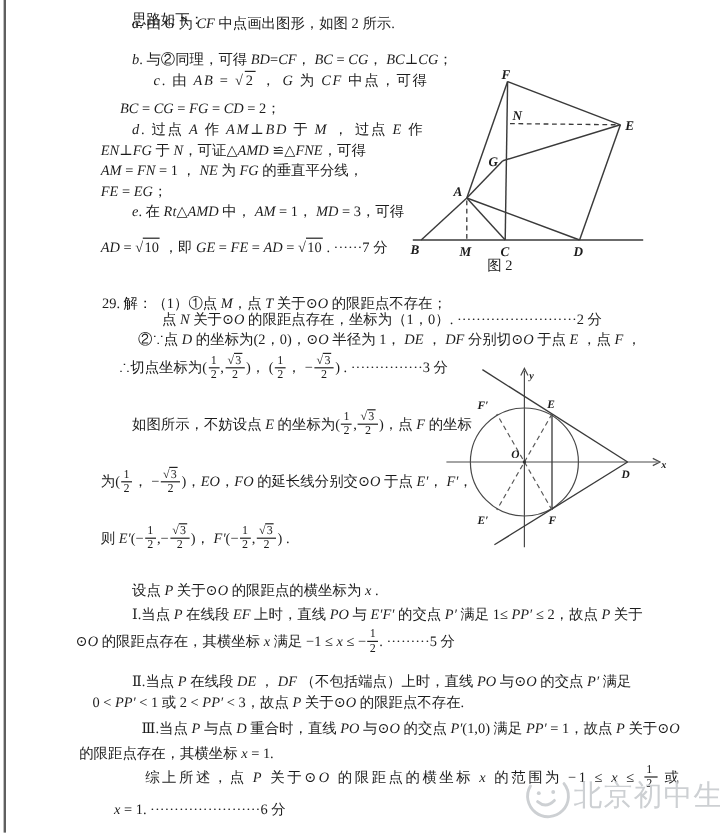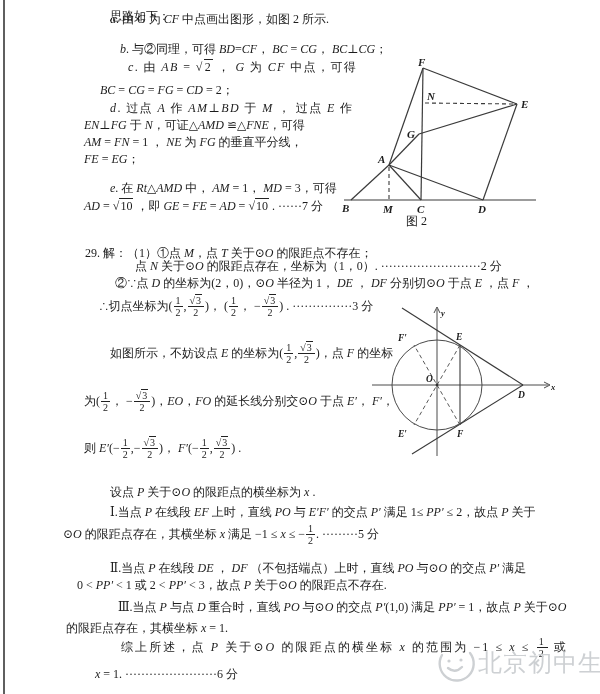--- a/index.html
+++ b/index.html
@@ -27,28 +27,28 @@
   .watermark .wm-text{font-family:"Liberation Sans","DejaVu Sans",sans-serif;
              font-size:24px;letter-spacing:1px;color:#cdd0d3;white-space:nowrap}
 </style>
 </head>
 <body>
 
 <div class="left-border"></div>
 
 <div class="ln rich" style="left:110px;top:8px">思路如下：</div>
 <div class="ln rich" style="left:110px;top:11px"><i>a</i>. 由 <i>G</i> 为 <i>CF</i> 中点画出图形，如图 2 所示.</div>
-<div class="ln rich" style="left:120px;top:41px"><i>b</i>. 与②同理，可得 <i>BD</i>=<i>CF</i>， <i>BC</i> = <i>CG</i>， <i>BC</i>⊥<i>CG</i>；</div>
+<div class="ln rich" style="left:110px;top:41px"><i>b</i>. 与②同理，可得 <i>BD</i>=<i>CF</i>， <i>BC</i> = <i>CG</i>， <i>BC</i>⊥<i>CG</i>；</div>
 <div class="ln rich sp1" style="left:128px;top:59px"><i>c</i>. 由 <i>AB</i> = <span class="rad">√<span class="ov">2</span></span> ， <i>G</i> 为 <i>CF</i> 中点，可得</div>
 <div class="ln rich" style="left:100px;top:82px"><i>BC</i> = <i>CG</i> = <i>FG</i> = <i>CD</i> = 2；</div>
 <div class="ln rich sp1" style="left:110px;top:100px"><i>d</i>. 过点 <i>A</i> 作 <i>AM</i>⊥<i>BD</i> 于 <i>M</i> ， 过点 <i>E</i> 作</div>
 <div class="ln rich" style="left:84px;top:117px"><i>EN</i>⊥<i>FG</i> 于 <i>N</i>，可证△<i>AMD</i> ≌△<i>FNE</i>，可得</div>
 <div class="ln rich" style="left:84px;top:134px"><i>AM</i> = <i>FN</i> = 1 ， <i>NE</i> 为 <i>FG</i> 的垂直平分线，</div>
 <div class="ln rich" style="left:84px;top:151px"><i>FE</i> = <i>EG</i>；</div>
-<div class="ln rich" style="left:110px;top:180px"><i>e</i>. 在 <i>Rt</i>△<i>AMD</i> 中， <i>AM</i> = 1， <i>MD</i> = 3，可得</div>
+<div class="ln rich" style="left:110px;top:168px"><i>e</i>. 在 <i>Rt</i>△<i>AMD</i> 中， <i>AM</i> = 1， <i>MD</i> = 3，可得</div>
 <div class="ln rich" style="left:84px;top:198px"><i>AD</i> = <span class="rad">√<span class="ov">10</span></span> ，即 <i>GE</i> = <i>FE</i> = <i>AD</i> = <span class="rad">√<span class="ov">10</span></span> . ······7 分</div>
 
 <svg class="fig" style="left:340px;top:55px" width="205" height="172" viewBox="0 0 205 172">
   <g stroke="#3a3a3a" stroke-width="1.2" fill="none">
     <line x1="4" y1="145" x2="196" y2="145"></line>
     <line x1="83" y1="13" x2="81" y2="145"></line>
     <line x1="83" y1="13" x2="177" y2="49"></line>
     <line x1="177" y1="49" x2="143" y2="145"></line>
     <line x1="79" y1="79" x2="177" y2="49"></line>
     <line x1="49" y1="110" x2="83" y2="13"></line>

